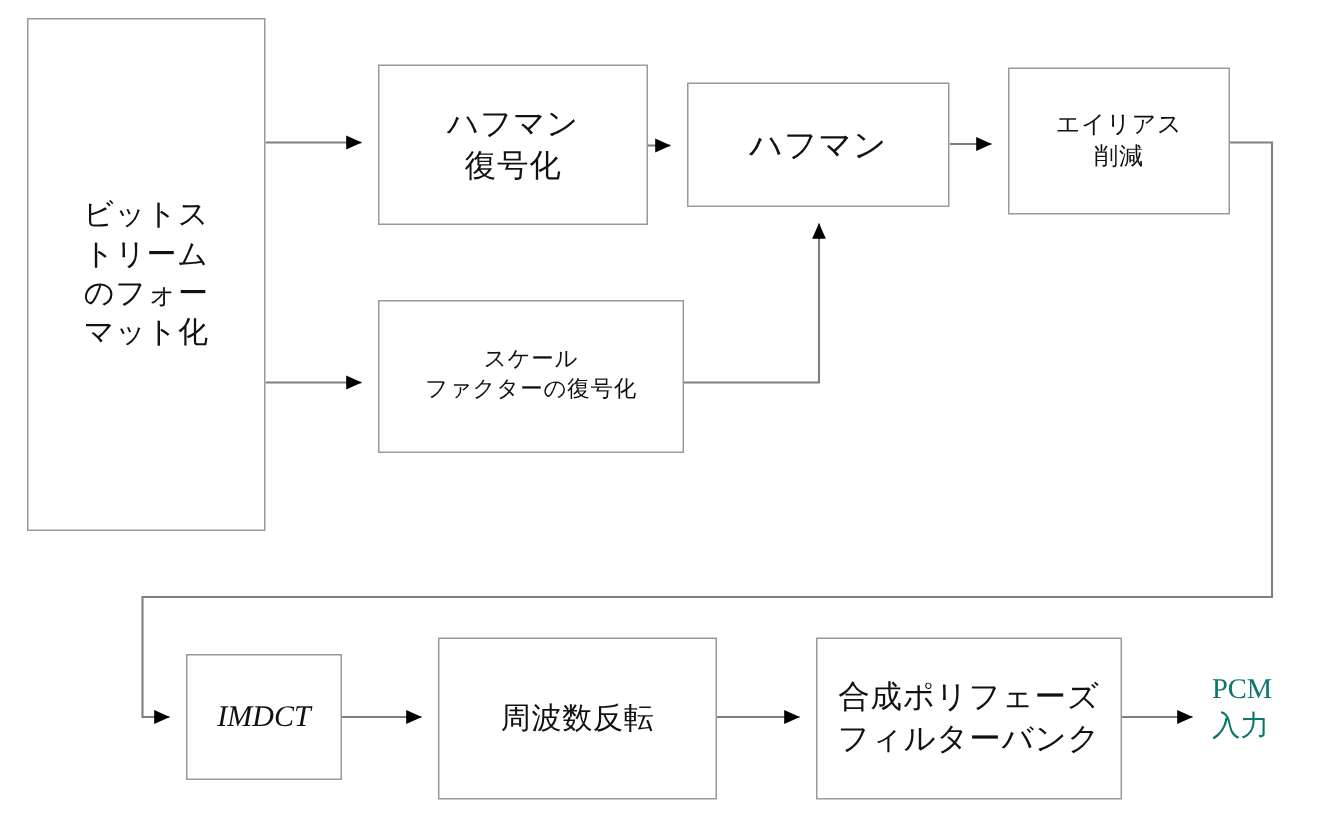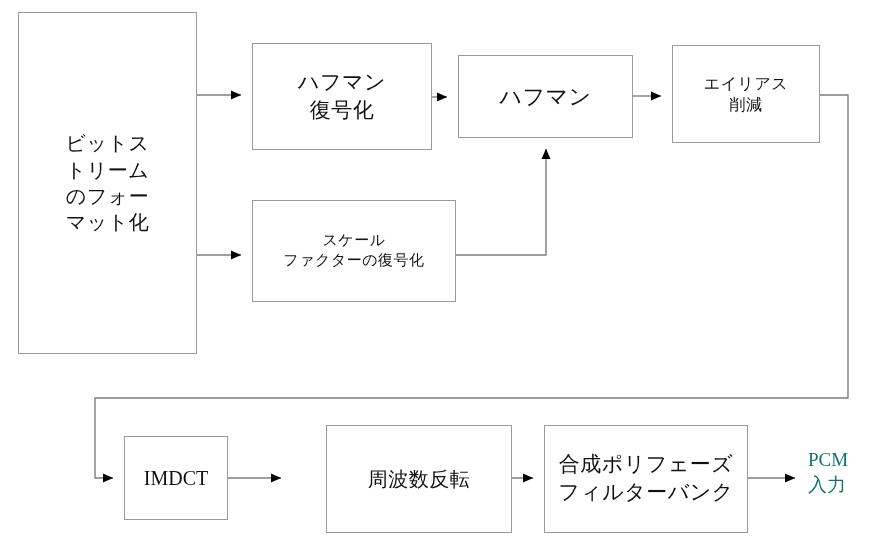--- a/index.html
+++ b/index.html
@@ -80,21 +80,21 @@
       <path d="M820,95 L848,95 L848,398 L95,398 L95,478 L113,478" marker-end="url(#ah)"></path>
 
       <path d="M228,478 L281,478" marker-end="url(#ah)"></path>
 
       <path d="M478,478 L533,478" marker-end="url(#ah)"></path>
 
       <path d="M748,478 L795,478" marker-end="url(#ah)"></path>
     </g>
   </svg>
 
-  <div class="node" style="left:18px; top:12px; width:179px; height:342px; font-size:20px;">
+  <div class="node" style="left:18px; top:12px; width:159px; height:342px; font-size:20px;">
     <span class="node-label">ビットス
 トリーム
 のフォー
 マット化</span>
   </div>
 
   <div class="node" style="left:252px; top:43px; width:180px; height:107px; font-size:21px;">
     <span class="node-label">ハフマン
 復号化</span>
   </div>
@@ -106,25 +106,25 @@
 
   <div class="node" style="left:458px; top:55px; width:175px; height:83px; font-size:22px;">
     <span class="node-label">ハフマン</span>
   </div>
 
   <div class="node" style="left:672px; top:45px; width:148px; height:98px; font-size:16px;">
     <span class="node-label">エイリアス
 削減</span>
   </div>
 
-  <div class="node" style="left:124px; top:436px; width:104px; height:84px; font-size:20px; letter-spacing:0;">
+  <div class="node" style="left:124px; top:436px; width:104px; height:84px; font-size:20px; letter-spacing:0;font-style:italic;">
     <span class="node-label">IMDCT</span>
   </div>
 
-  <div class="node" style="left:292px; top:425px; width:186px; height:108px; font-size:20px;margin-left:34px;">
+  <div class="node" style="left:292px; top:425px; width:186px; height:108px; font-size:20px;">
     <span class="node-label">周波数反転</span>
   </div>
 
   <div class="node" style="left:544px; top:425px; width:204px; height:108px; font-size:21px;">
     <span class="node-label">合成ポリフェーズ
 フィルターバンク</span>
   </div>
 
   <div class="free-label" style="left:808px; top:424px; width:70px; font-size:19px;">
     <span>PCM

